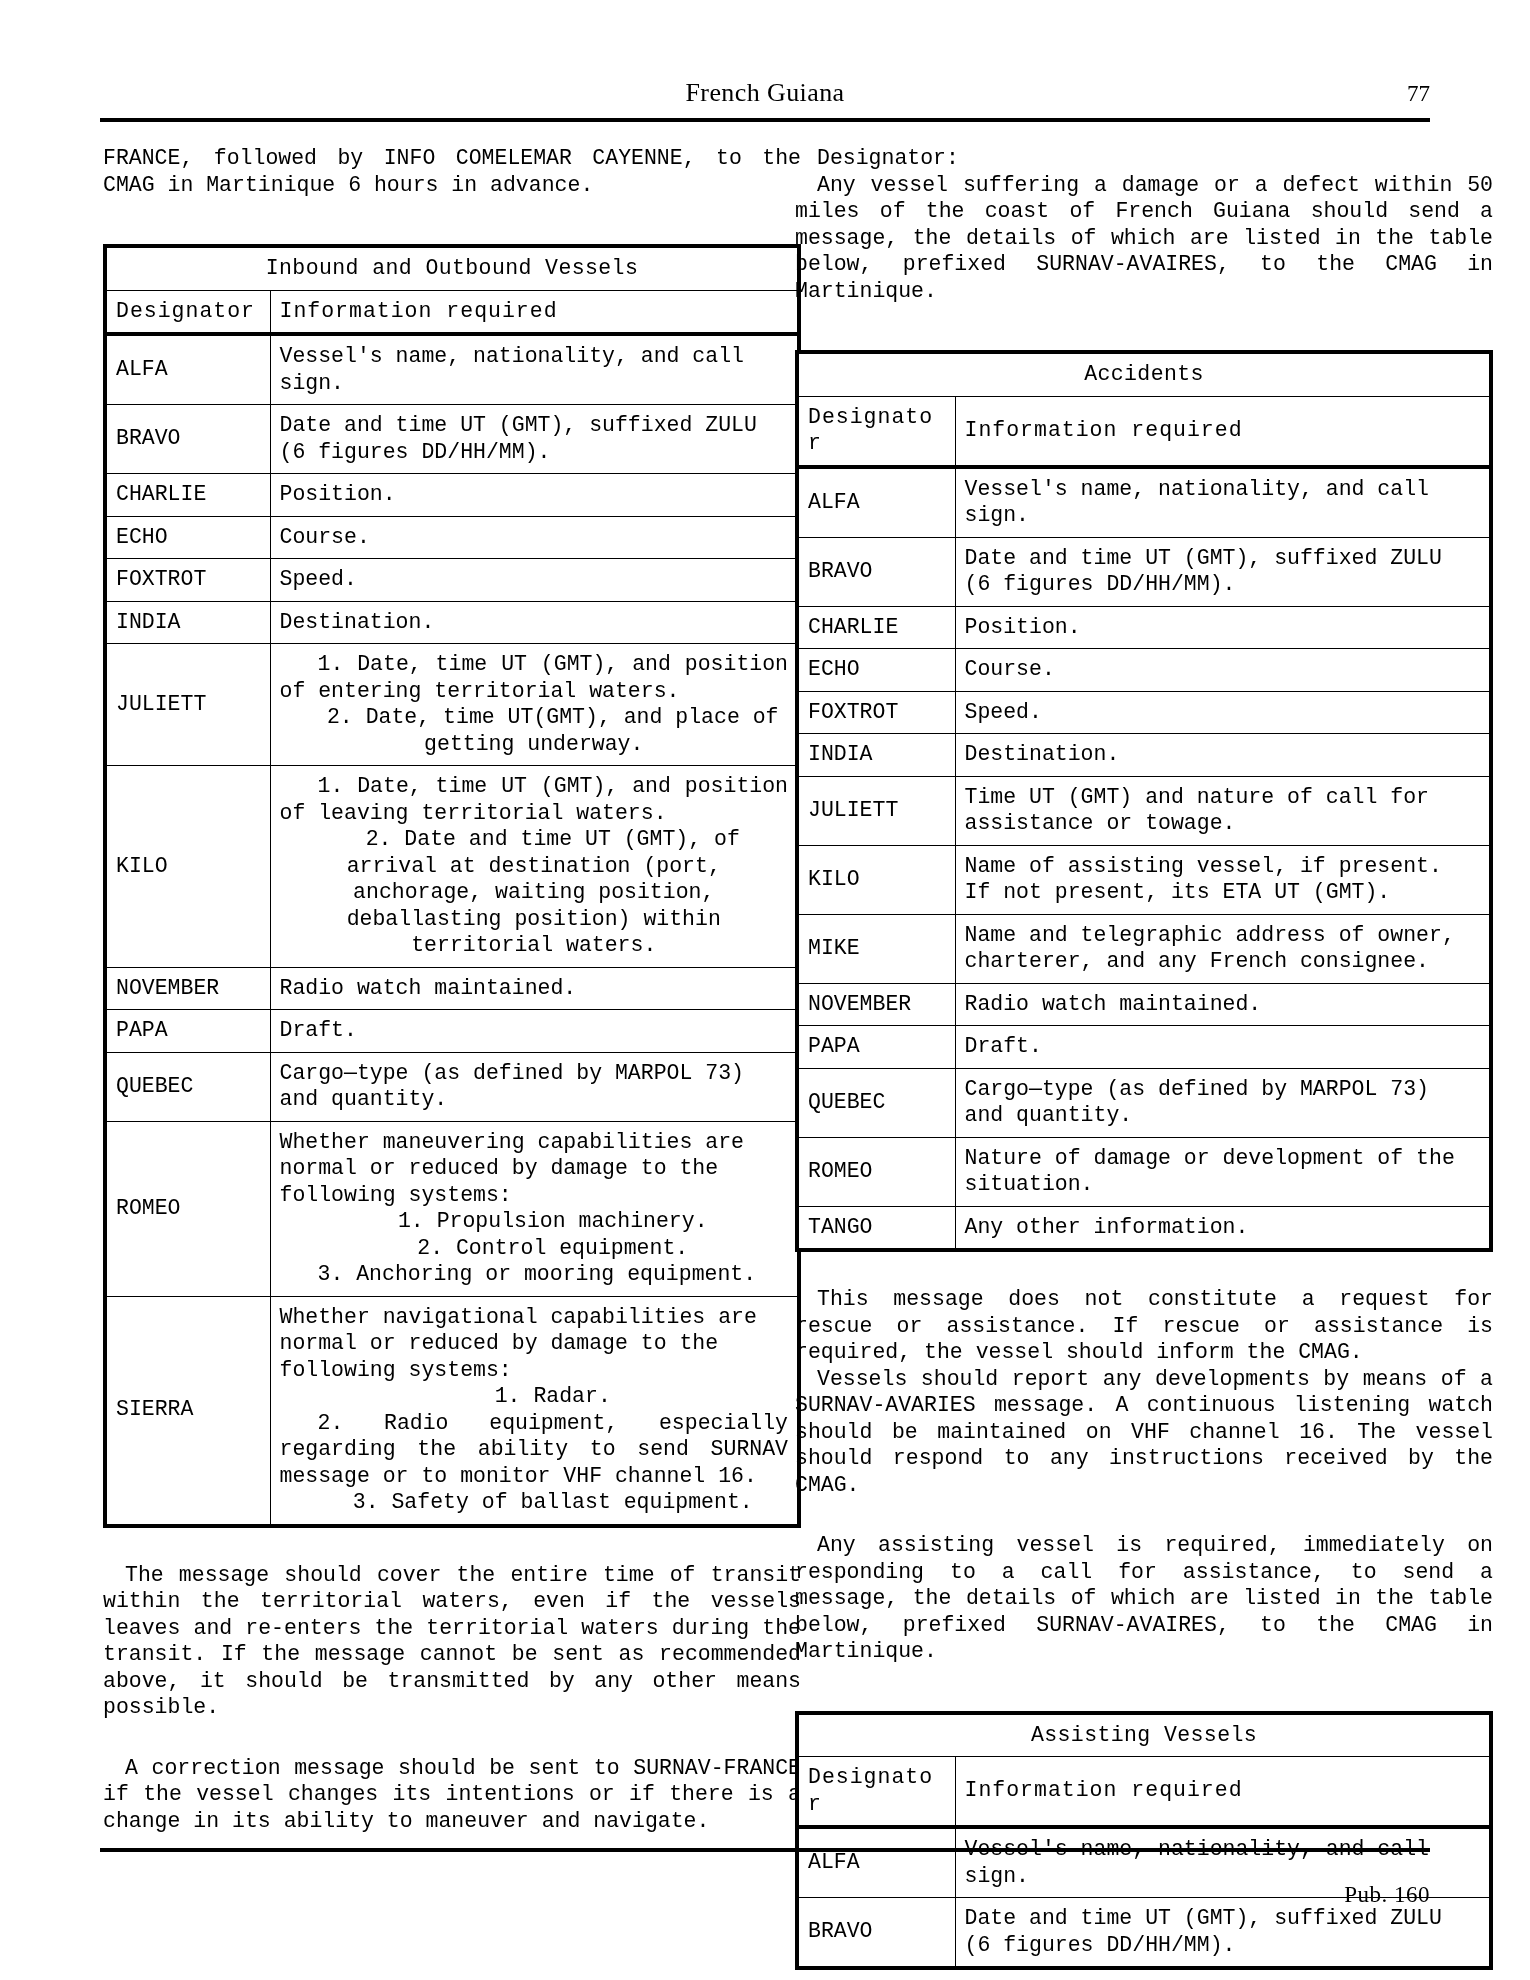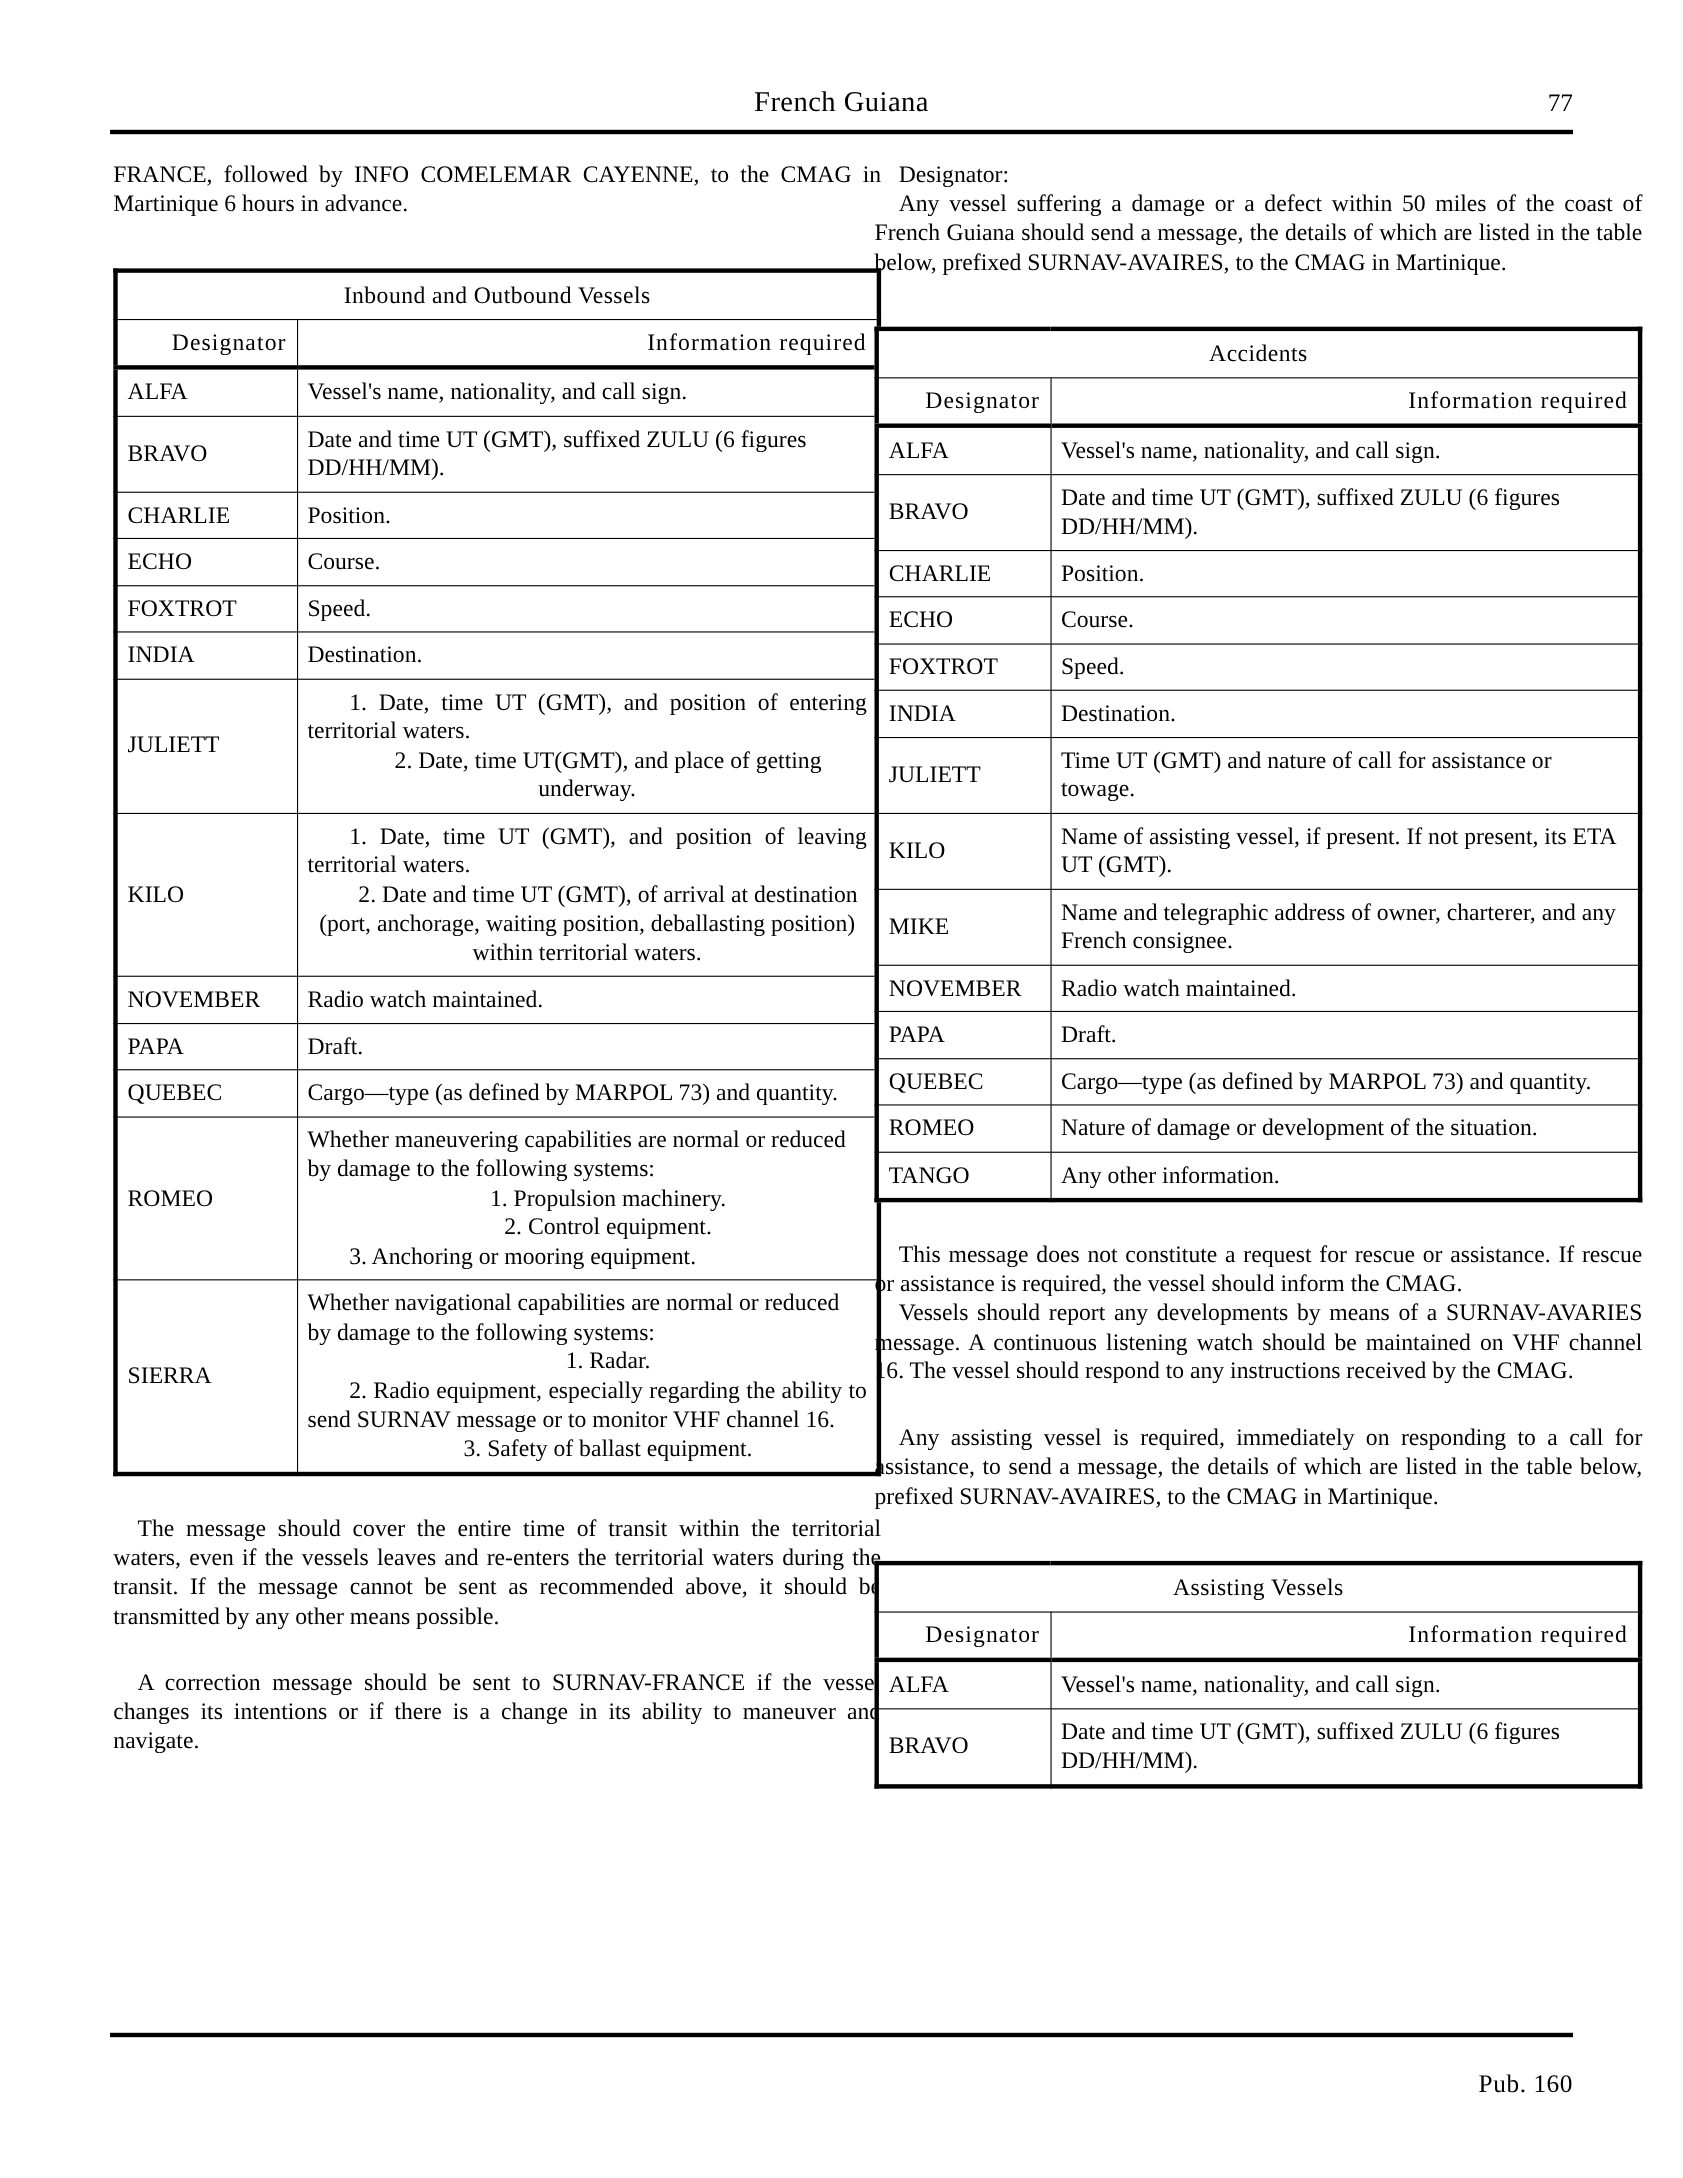--- a/index.html
+++ b/index.html
@@ -71,20 +71,21 @@
     font-size: 23px;
     letter-spacing: 0.5px;
     margin-left: 48px;
   }
 
   
   .col {
     position: absolute;
     top: 145px;
     width: 698px;
+    font-family: Liberation Mono, monospace;
   }
   .col-left  { left: 103px; }
   .col-right { left: 795px; }
 
   p.para {
     margin: 0 0 0 0;
     font-size: 21.5px;
     line-height: 26.5px;
     text-align: justify;
     text-justify: inter-word;
@@ -110,21 +111,21 @@
     vertical-align: middle;
     word-wrap: break-word;
   }
   td.tbl-title {
     text-align: center;
     border-bottom: 1px solid #000;
     padding: 8px 4px 9px 4px;
     letter-spacing: 0.4px;
   }
   td.tbl-colhead {
-    text-align: right;
+    text-align: left;
     letter-spacing: 1px;
     padding: 8px 4px 9px 4px;
   }
   tr.headrow-bottom td {
     border-bottom: 4px solid #000;
   }
   td.cell-desig {
     width: 165px;
     text-align: left;
     padding-left: 12px;

